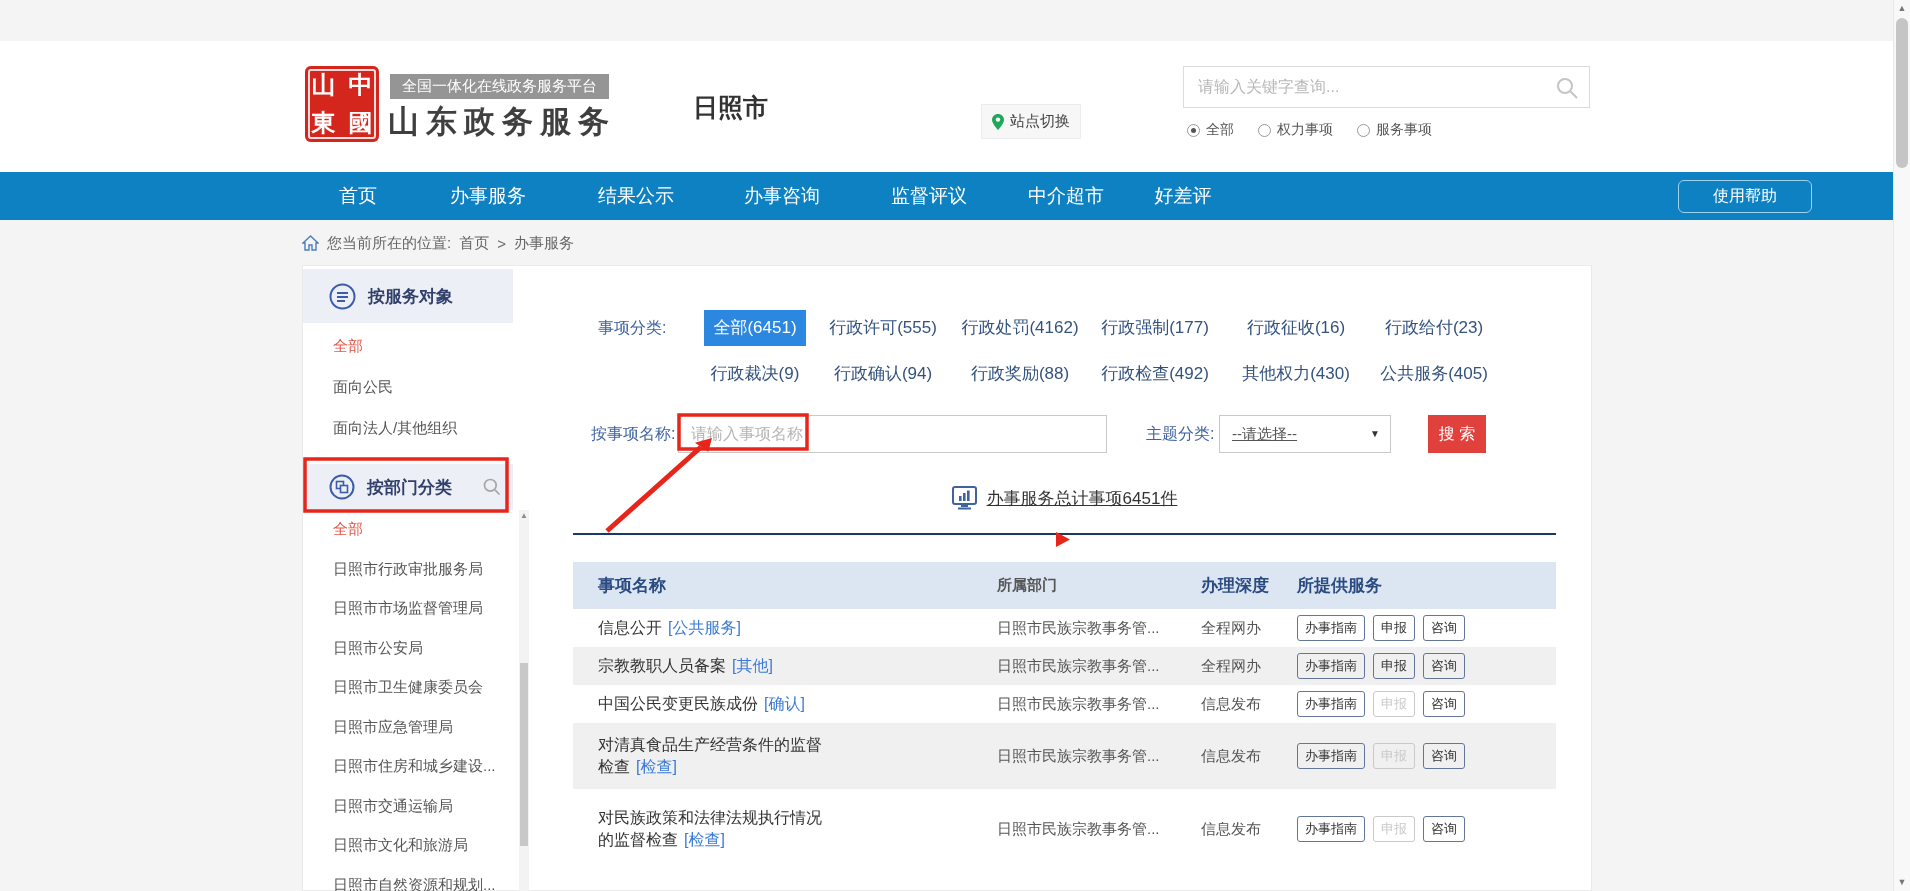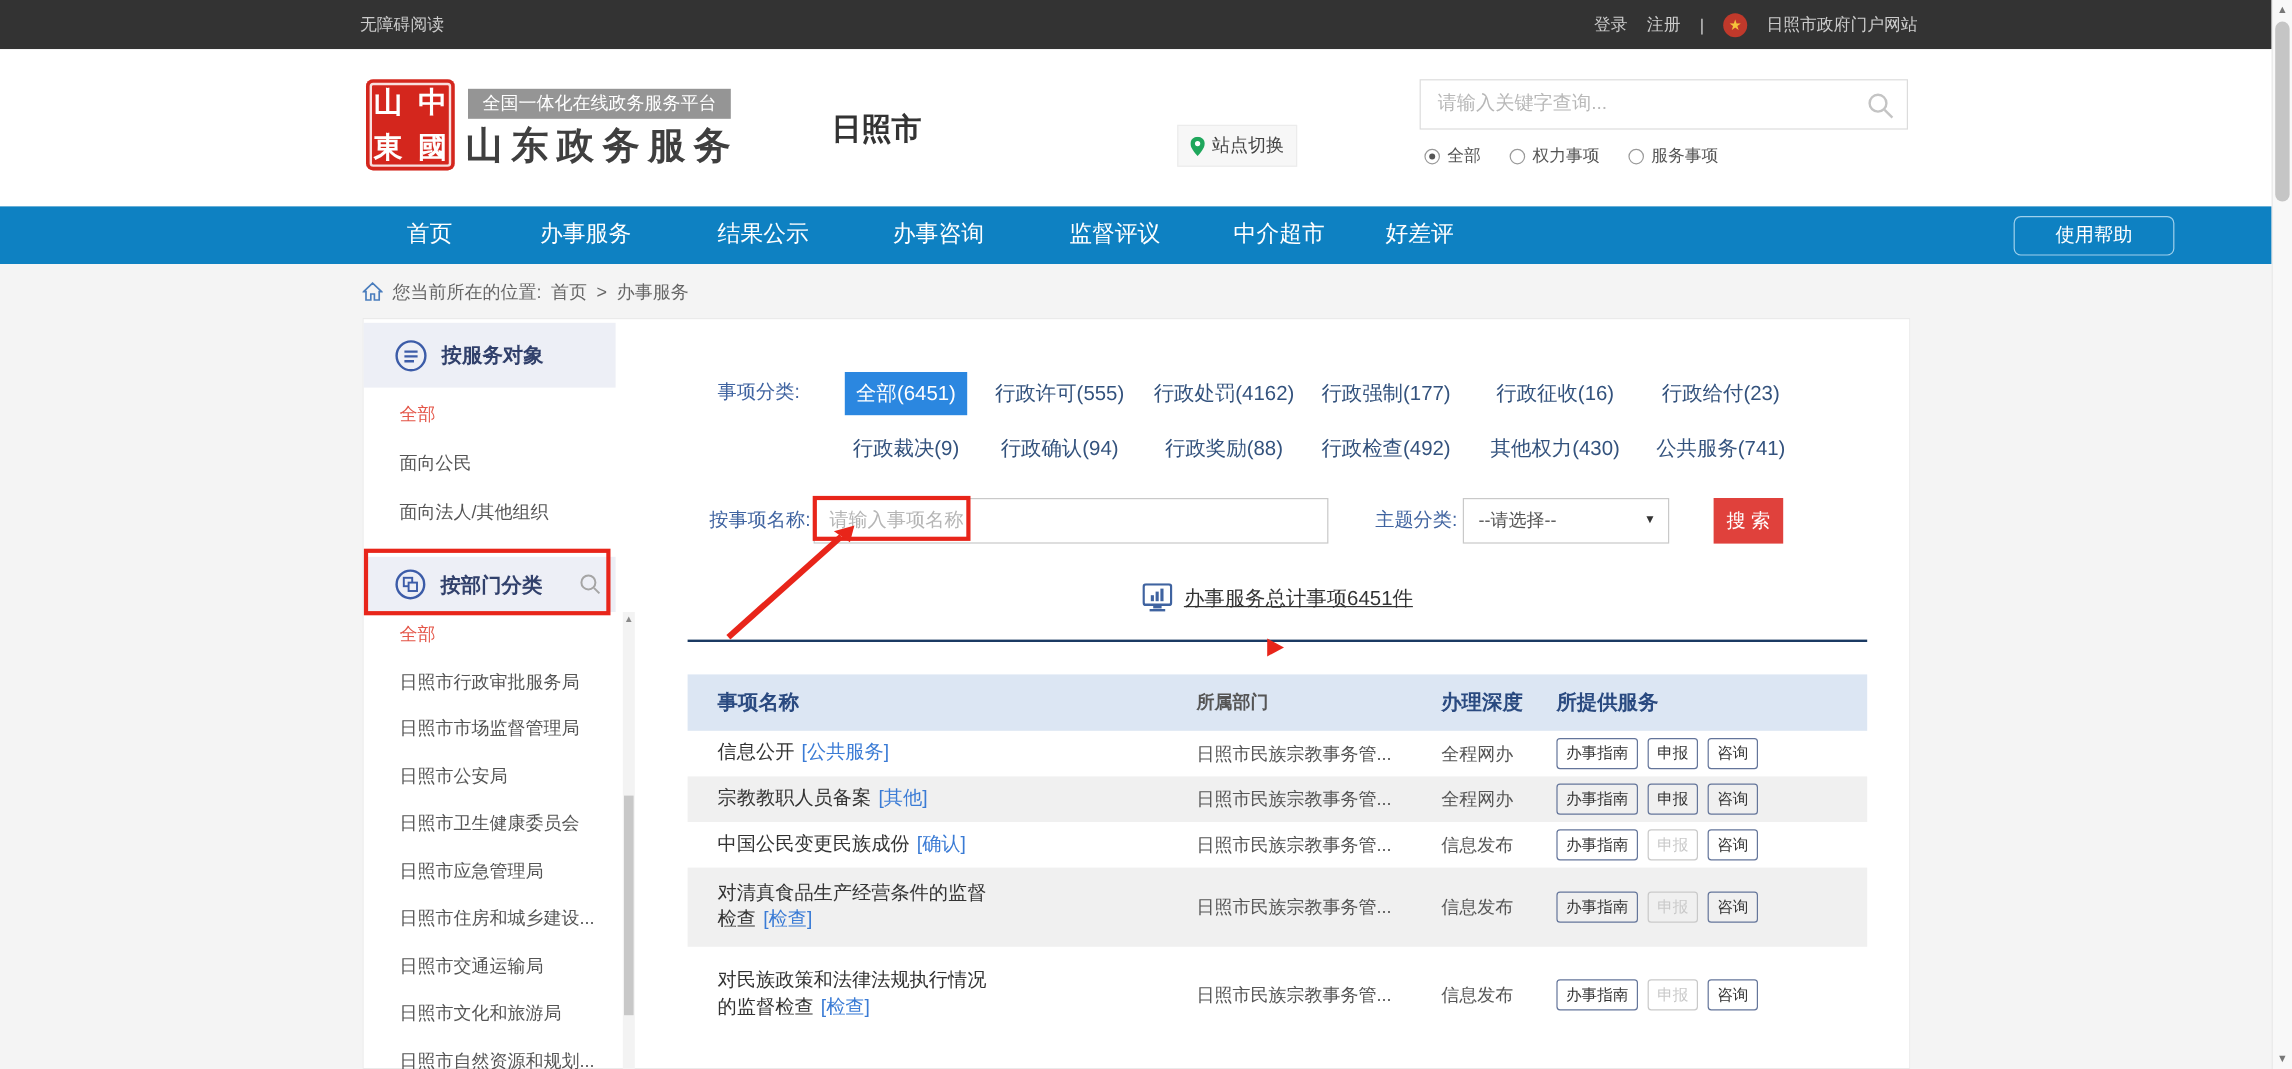--- a/index.html
+++ b/index.html
@@ -56,21 +56,21 @@
 
   
   .main { position:absolute; left:270px; top:0; width:983px; height:100%; }
   .flabel { position:absolute; font-size:16px; color:#3f63a0; line-height:36px; white-space:nowrap; }
   .cat { position:absolute; transform:translateX(-50%); line-height:36px; font-size:17px; color:#33527d; white-space:nowrap; cursor:pointer; }
   .cat.sel { background:#2b87e0; color:#fff; width:102px; text-align:center; }
   .row1 { top:44px; } .row2 { top:90px; }
   .name-input { position:absolute; left:105px; top:149px; width:429px; height:38px; border:1px solid #c9c9c9; background:#fff; }
   .name-input input { width:100%; height:100%; border:0; outline:none; padding:0 12px; font-size:16px; color:#333; font-family:inherit; background:transparent; }
   .name-input input::placeholder { color:#b5b5b5; }
-  .topic-select { position:absolute; left:646px; top:149px; width:172px; height:38px; border:1px solid #c9c9c9; background:#fff; font-size:15px; color:#555; line-height:36px; padding-left:12px; cursor:pointer; }
+  .topic-select { position:absolute; left:646px; top:149px; width:172px; height:38px; border:1px solid #c9c9c9; background:#fff; font-size:15px; color:#555; line-height:36px; padding-left:12px; cursor:pointer;text-decoration:underline; }
   .topic-select .caret { position:absolute; right:10px; top:0; font-size:10px; color:#333; }
   .search-btn { position:absolute; left:855px; top:149px; width:58px; height:38px; background:#e0413c; color:#fff; font-size:16px; display:flex; align-items:center; justify-content:center; cursor:pointer; }
   .stats { position:absolute; left:0; top:220px; width:100%; display:flex; align-items:center; justify-content:center; gap:10px; font-size:17px; color:#333;text-decoration:underline; }
   .divider { position:absolute; left:0; top:267px; width:100%; border-top:2px solid #1b3a63; }
 
   
   .tbl { position:absolute; left:0; top:296px; width:983px; }
   .trow { display:grid; grid-template-columns:413px 205px 96px 269px; align-items:center; }
   .thead { height:47px; background:#dce6f3; font-size:17px; font-weight:bold; color:#2a4a80; }
   .trow > div { padding-left:10px; }
@@ -93,30 +93,20 @@
   .pagebar .thumb { position:absolute; left:2px; top:18px; width:12px; height:150px; background:#c5c5c5; border-radius:6px; }
 
   
   .anno { position:absolute; left:0; top:0; width:1910px; height:891px; pointer-events:none; }
 </style>
 </head>
 <body>
 
 <div class="page">
 
-  <div class="topbar">
-    <span class="a11y">无障碍阅读</span>
-    <div class="right">
-      <span>登录</span>
-      <span>注册</span>
-      <span>|</span>
-      <span class="emblem">★</span>
-      <span>日照市政府门户网站</span>
-    </div>
-  </div>
 
   <div class="header">
     <div class="seal">
       <span>山</span>
       <span>中</span>
       <span>東</span>
       <span>國</span>
     </div>
     <div class="platform-badge">全国一体化在线政务服务平台</div>
     <div class="site-title">山东政务服务</div>
@@ -227,21 +217,21 @@
       <span class="cat row1" style="left:310px">行政许可(555)</span>
       <span class="cat row1" style="left:447px">行政处罚(4162)</span>
       <span class="cat row1" style="left:582px">行政强制(177)</span>
       <span class="cat row1" style="left:723px">行政征收(16)</span>
       <span class="cat row1" style="left:861px">行政给付(23)</span>
       <span class="cat row2" style="left:182px">行政裁决(9)</span>
       <span class="cat row2" style="left:310px">行政确认(94)</span>
       <span class="cat row2" style="left:447px">行政奖励(88)</span>
       <span class="cat row2" style="left:582px">行政检查(492)</span>
       <span class="cat row2" style="left:723px">其他权力(430)</span>
-      <span class="cat row2" style="left:861px">公共服务(741)</span>
+      <span class="cat row2" style="left:861px">公共服务(405)</span>
 
       <span class="flabel" style="left:18px; top:150px">按事项名称:</span>
       <div class="name-input">
         <input type="text" placeholder="请输入事项名称" style="">
       </div>
       <span class="flabel" style="left:573px; top:150px">主题分类:</span>
       <div class="topic-select">
         <span>--请选择--</span>
         <span class="caret">▼</span>
       </div>

